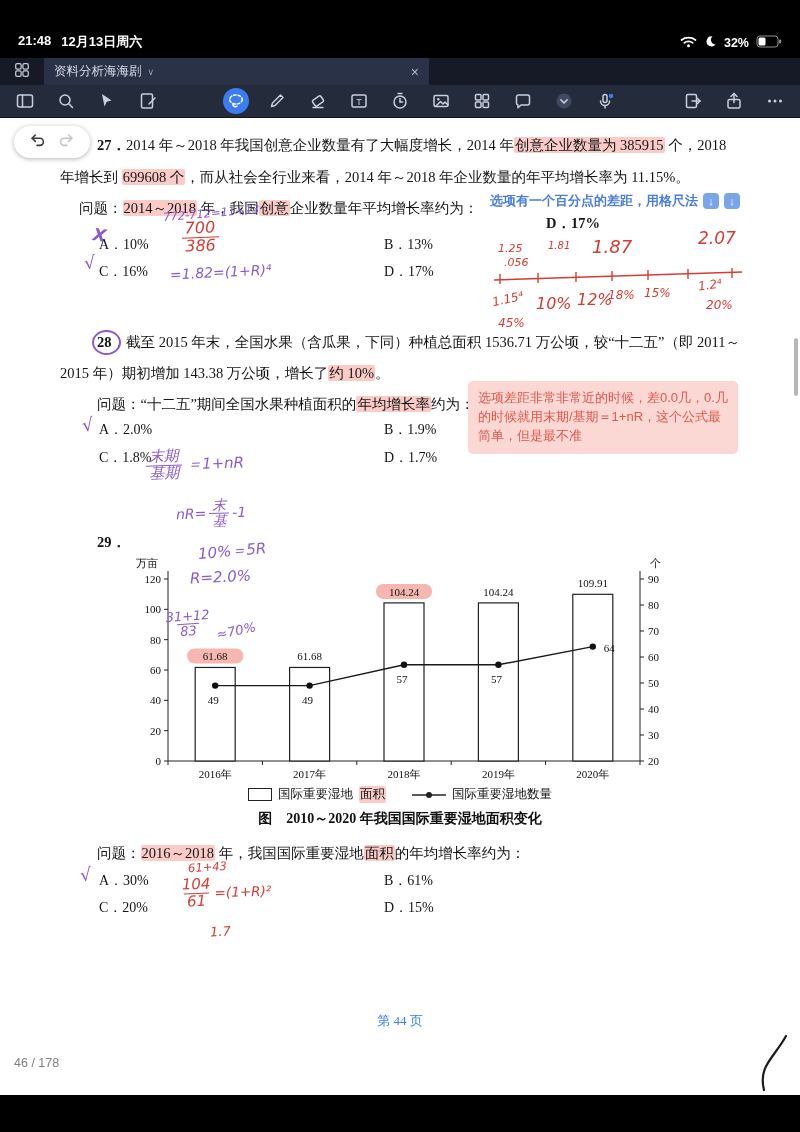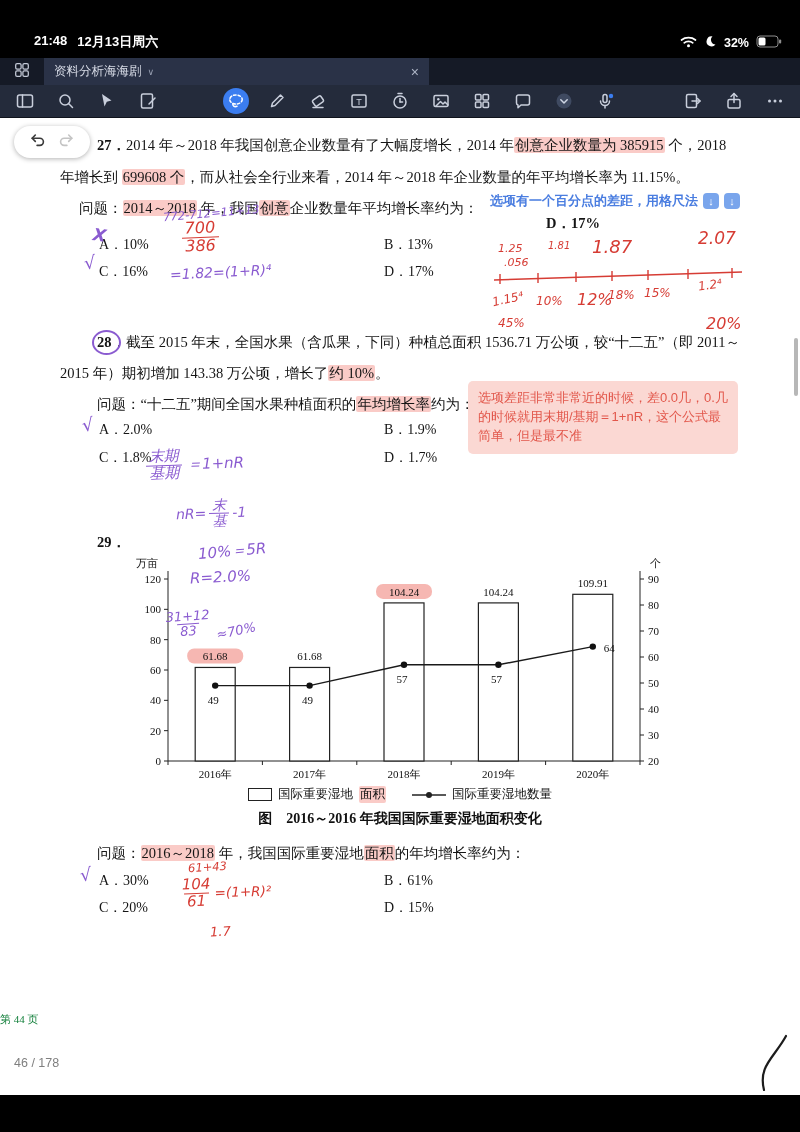--- a/index.html
+++ b/index.html
@@ -1,18 +1,18 @@
 <!DOCTYPE html>
 <html><head>
 <meta charset="utf-8">
 <style>
   html,body{margin:0;padding:0;background:#000;}
   .screen{position:relative;width:800px;height:1132px;background:#000;overflow:hidden;font-family:"Liberation Sans",sans-serif;}
   
-  .status-bar{position:absolute;left:0;top:0;width:100%;height:58px;display:flex;align-items:flex-end;justify-content:space-between;box-sizing:border-box;padding:0 18px 7px 34px;color:#fff;}
+  .status-bar{position:absolute;left:0;top:0;width:100%;height:58px;display:flex;align-items:flex-end;justify-content:space-between;box-sizing:border-box;padding:0 18px 7px 18px;color:#fff;}
   .sb-left{display:flex;gap:10px;font-size:13px;font-weight:bold;}
   .sb-right{display:flex;align-items:center;gap:7px;font-size:12.5px;font-weight:bold;}
   
   .tab-bar{position:absolute;left:0;top:58px;width:100%;height:27px;background:#151a26;display:flex;align-items:stretch;}
   .home-btn{width:44px;display:flex;align-items:center;justify-content:center;}
   .tab{width:365px;background:#2a3247;display:flex;align-items:center;gap:6px;padding:0 10px;color:#d7dbe6;font-size:12.5px;border-radius:0;}
   .tab-title{white-space:nowrap;overflow:hidden;}
   .tab-chev{font-size:9px;color:#9aa2b5;}
   .tab-close{margin-left:auto;color:#aeb5c6;font-size:14px;line-height:1;}
   
@@ -43,21 +43,21 @@
   .dl-icon{width:16px;height:16px;border-radius:4px;background:#79a5ec;color:#fff;display:inline-flex;align-items:center;justify-content:center;font-size:11px;font-weight:bold;font-style:normal;}
   .pink-note{position:absolute;width:250px;background:#fbd8d3;color:#e2574b;font-size:13px;line-height:1.45;padding:8px 10px;border-radius:5px;z-index:4;}
   
   .chart-wrap{position:absolute;left:112px;top:435px;z-index:1;}
   .tk{font-family:"Liberation Serif",serif;font-size:11px;fill:#111;}
   .ax{stroke:#222;stroke-width:1;}
   .legend{position:absolute;left:0;top:668px;width:100%;display:flex;justify-content:center;gap:26px;align-items:center;font-family:"Liberation Serif",serif;font-size:12.5px;color:#111;z-index:2;}
   .leg-item{display:flex;align-items:center;gap:6px;}
   .leg-rect{display:inline-block;width:22px;height:11px;border:1.2px solid #222;background:#fff;}
   .caption{position:absolute;left:0;top:692px;width:100%;text-align:center;font-family:"Liberation Serif",serif;font-weight:bold;font-size:14px;color:#111;z-index:2;}
-  .footer{position:absolute;left:0;top:894px;width:100%;font-family:"Liberation Serif",serif;font-size:11px;color:#15803d;}
+  .footer{position:absolute;left:0;top:894px;width:100%;text-align:center;font-family:"Liberation Serif",serif;font-size:13px;color:#3b82f6;}
   .pager{position:absolute;left:14px;top:938px;font-size:12.5px;color:#7f7f7f;}
   .undo-pill{position:absolute;left:14px;top:8px;width:76px;height:32px;background:#fff;border-radius:16px;box-shadow:0 1px 5px rgba(0,0,0,.3);display:flex;align-items:center;justify-content:center;gap:10px;z-index:10;}
   .scroll-thumb{position:absolute;right:2px;top:220px;width:4px;height:58px;background:#b7b7b7;border-radius:2px;z-index:9;}
   .ruler-block{position:absolute;left:492px;top:100px;width:258px;height:116px;z-index:6;}
   .ruler-block span{position:absolute;font-family:"DejaVu Sans",sans-serif;font-style:italic;color:#d63c34;}
 </style>
 </head>
 <body>
 
 <div class="screen">
@@ -269,27 +269,27 @@
         <path d="M2,14 L250,6" stroke="#d63c34" stroke-width="1.6" fill="none"></path>
         <line x1="8" y1="8" x2="8" y2="18" stroke="#d63c34" stroke-width="1.4"></line>
         <line x1="46" y1="7" x2="46" y2="17" stroke="#d63c34" stroke-width="1.4"></line>
         <line x1="84" y1="6" x2="84" y2="16" stroke="#d63c34" stroke-width="1.4"></line>
         <line x1="120" y1="5" x2="120" y2="15" stroke="#d63c34" stroke-width="1.4"></line>
         <line x1="156" y1="4" x2="156" y2="14" stroke="#d63c34" stroke-width="1.4"></line>
         <line x1="196" y1="3" x2="196" y2="13" stroke="#d63c34" stroke-width="1.4"></line>
         <line x1="240" y1="2" x2="240" y2="12" stroke="#d63c34" stroke-width="1.4"></line>
       </svg>
       <span style="left:0px;top:74px;font-size:12px;transform:rotate(-12deg)">1.15⁴</span>
-      <span style="left:44px;top:76px;font-size:12px">10%</span>
+      <span style="left:44px;top:76px;font-size:16px">10%</span>
       <span style="left:85px;top:72px;font-size:16px">12%</span>
       <span style="left:116px;top:70px;font-size:12px">18%</span>
       <span style="left:152px;top:68px;font-size:12px">15%</span>
       <span style="left:206px;top:60px;font-size:12px;transform:rotate(-8deg)">1.2⁴</span>
       <span style="left:6px;top:98px;font-size:12px">45%</span>
-      <span style="left:214px;top:96px;font-size:16px">20%</span>
+      <span style="left:214px;top:80px;font-size:12px">20%</span>
     </div>
 
     <div class="circle-mark" style="left:92px;top:212px;width:25px;height:21px"></div>
     <div class="line" style="left:97px;top:215px"><b>28</b><span>．截至 2015 年末，全国水果（含瓜果，下同）种植总面积 1536.71 万公顷，较“十二五”（即 2011～</span></div>
     <div class="line" style="left:60px;top:246px"><span>2015 年）期初增加 143.38 万公顷，增长了</span><span class="hl">约 10%</span><span>。</span></div>
     <div class="line" style="left:97px;top:277px"><span>问题：“十二五”期间全国水果种植面积的</span><span class="hl">年均增长率</span><span>约为：</span></div>
 
     <div class="pink-note" style="left:468px;top:263px">选项差距非常非常近的时候，差0.0几，0.几的时候就用末期/基期＝1+nR，这个公式最简单，但是最不准</div>
 
     <div class="opt" style="left:99px;top:303px">A．2.0%</div>
@@ -407,21 +407,21 @@
           <span class="hl">面积</span>
       </span>
       <span class="leg-item">
         <svg width="34" height="10">
             <line x1="0" y1="5" x2="34" y2="5" stroke="#222" stroke-width="1.4"></line>
             <circle cx="17" cy="5" r="3" fill="#222"></circle>
           </svg>
         <span>国际重要湿地数量</span>
       </span>
     </div>
-    <div class="caption">图　2016～2016 年我国国际重要湿地面积变化</div>
+    <div class="caption">图　2010～2020 年我国国际重要湿地面积变化</div>
 
     <div class="line" style="left:97px;top:726px"><span>问题：</span><span class="hl">2016～2018</span><span> 年，我国国际重要湿地</span><span class="hl">面积</span><span>的年均增长率约为：</span></div>
 
     <div class="opt" style="left:99px;top:754px">A．30%</div>
     <div class="opt" style="left:384px;top:754px">B．61%</div>
     <div class="opt" style="left:99px;top:781px">C．20%</div>
     <div class="opt" style="left:384px;top:781px">D．15%</div>
     <span class="hw purple" style="left:80px;top:746px;font-size:18px;transform:rotate(-6deg)">√</span>
 
     <span class="hw red" style="left:188px;top:742px;font-size:11.5px;transform:rotate(-4deg)">61+43</span>

